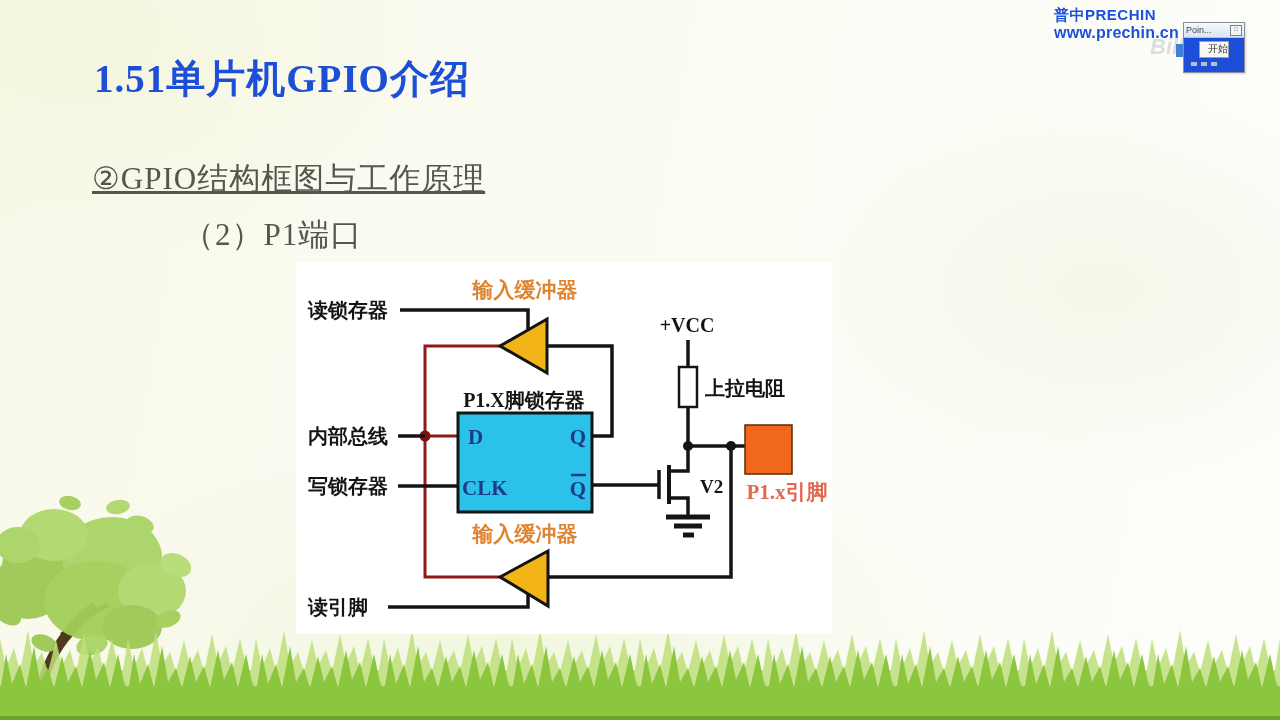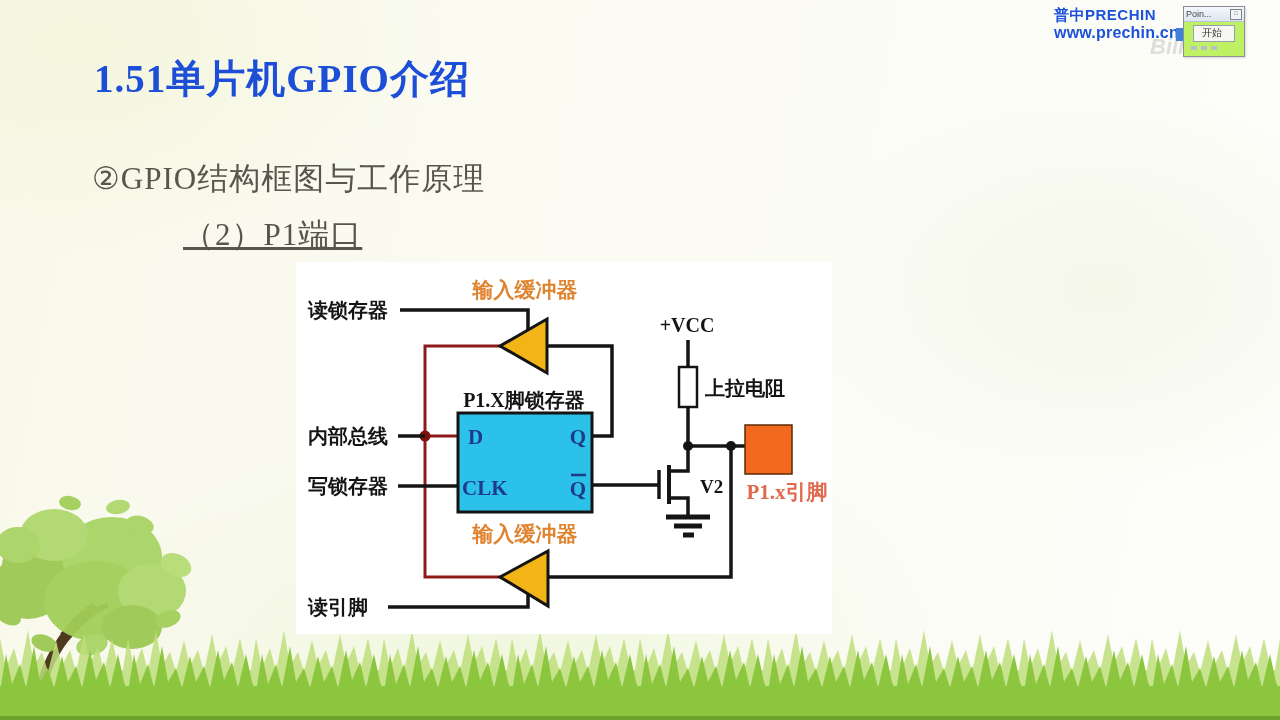--- a/index.html
+++ b/index.html
@@ -16,58 +16,58 @@
 
   
   .title{
     position:absolute;left:94px;top:52px;
     font-family:"Liberation Serif","DejaVu Serif",serif;
     font-size:39px;font-weight:700;letter-spacing:1px;color:#1d4ed8;
   }
   .subtitle{
     position:absolute;left:92px;top:158px;
     font-family:"Liberation Serif","DejaVu Serif",serif;
-    font-size:31px;font-weight:500;color:#57564e;letter-spacing:1px;
+    font-size:31px;font-weight:500;color:#57564e;letter-spacing:1px;text-decoration:underline;
   }
   .subsubtitle{
     position:absolute;left:183px;top:214px;
     font-family:"Liberation Serif","DejaVu Serif",serif;
-    font-size:31px;font-weight:500;color:#57564e;letter-spacing:1px;text-decoration:underline;
+    font-size:31px;font-weight:500;color:#57564e;letter-spacing:1px;
   }
 
   
   .brand{
     position:absolute;right:96px;top:7px;width:130px;text-align:left;z-index:3;
     color:#1c51d8;font-weight:bold;line-height:1.1;
     text-shadow:0 0 1px #ffffff,0 0 2px #ffffff;
   }
   .brand .l1{font-size:15px;letter-spacing:.5px;}
   .brand .l2{font-size:16px;letter-spacing:.2px;}
 
   .watermark{
     position:absolute;left:1150px;top:34px;z-index:1;
     font-size:22px;font-weight:bold;font-style:italic;color:#c3c6c8;opacity:.55;
   }
 
   
   .ptr-win{
-    position:absolute;left:1183px;top:6px;width:60px;height:49px;z-index:4;
-    background:#bef264;border:1px solid #8a8f98;box-shadow:1px 1px 2px rgba(0,0,0,.15);
+    position:absolute;left:1183px;top:22px;width:60px;height:49px;z-index:4;
+    background:#1d4ed8;border:1px solid #8a8f98;box-shadow:1px 1px 2px rgba(0,0,0,.15);
   }
   .ptr-title{
     height:14px;display:flex;align-items:center;justify-content:space-between;
     padding:0 2px;background:linear-gradient(#f4f8fc,#dbe5f1);border-bottom:1px solid #b9c2cd;
   }
   .ptr-title .t{font-size:9px;color:#45474c;}
   .ptr-box{width:10px;height:9px;border:1px solid #7d828a;background:#f2f4f6;
     font-size:6px;line-height:7px;text-align:center;color:#666;}
   .ptr-body{display:flex;justify-content:center;padding-top:3px;}
   .ptr-btn{
     border:1px solid #9aa0a8;background:#f7f7f3;font-size:10px;color:#333;
-    padding:1px 12px 2px 8px;line-height:12px;
+    padding:1px 0 2px 8px;line-height:12px;
   }
   .ptr-strip{display:flex;gap:4px;padding:4px 0 0 7px;}
   .ptr-strip i{display:block;width:6px;height:4px;background:#b9bfc7;}
   .ptr-tab{position:absolute;left:-8px;top:21px;width:7px;height:13px;background:#3f7fd6;}
 
   
   .diagram{
     position:absolute;left:296px;top:262px;width:536px;height:372px;
     background:#ffffff;z-index:2;
   }

